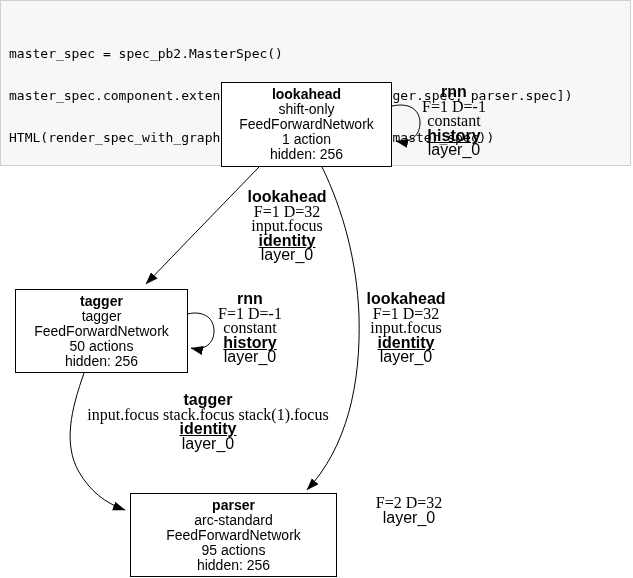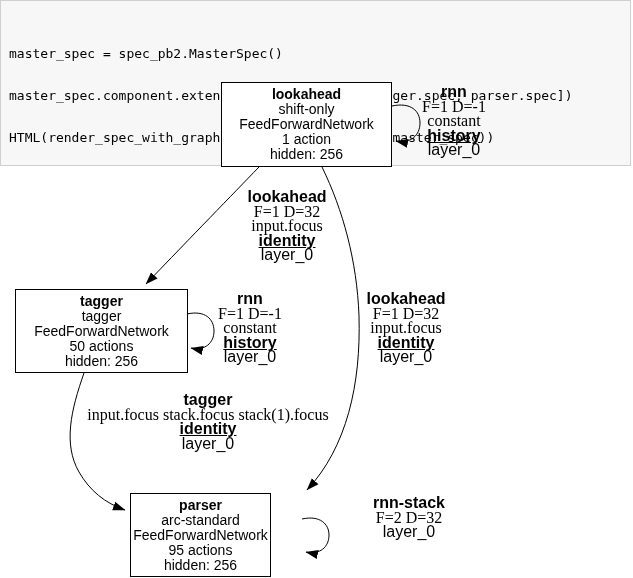--- a/index.html
+++ b/index.html
@@ -69,21 +69,21 @@
   </div>
 
   <div class="gnode" style="left:15px;top:275px;width:173px;height:84px;">
     <span class="t">tagger</span>
     <span>tagger</span>
     <span>FeedForwardNetwork</span>
     <span>50 actions</span>
     <span>hidden: 256</span>
   </div>
 
-  <div class="gnode" style="left:130px;top:479px;width:141px;height:84px;">
+  <div class="gnode" style="left:130px;top:479px;width:207px;height:84px;">
     <span class="t">parser</span>
     <span>arc-standard</span>
     <span>FeedForwardNetwork</span>
     <span>95 actions</span>
     <span>hidden: 256</span>
   </div>
 
   <div class="elabel" style="left:454px;top:71px;">
     <span class="t">rnn</span>
     <span class="p">F=1 D=-1</span>
@@ -117,18 +117,17 @@
   </div>
 
   <div class="elabel" style="left:208px;top:379px;">
     <span class="t">tagger</span>
     <span class="f">input.focus stack.focus stack(1).focus</span>
     <span class="s">identity</span>
     <span class="l">layer_0</span>
   </div>
 
   <div class="elabel" style="left:409px;top:482px;">
-    <span class="t">rnn-stack</span>
     <span class="p">F=2 D=32</span>
     <span class="l">layer_0</span>
   </div>
 
 </div>
 
 </body></html>

